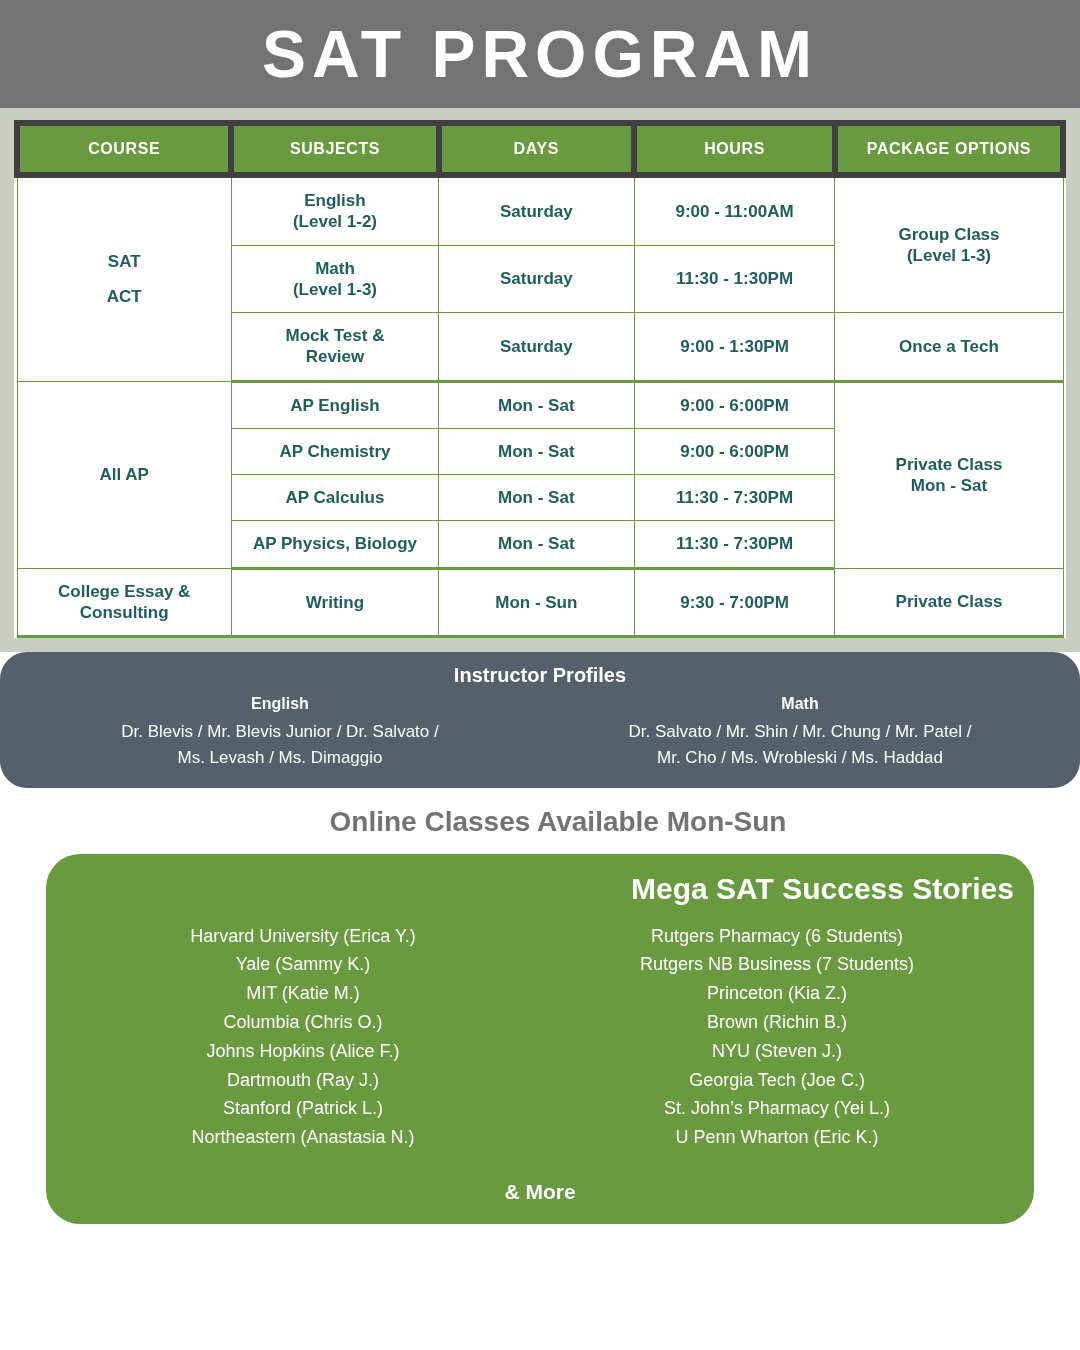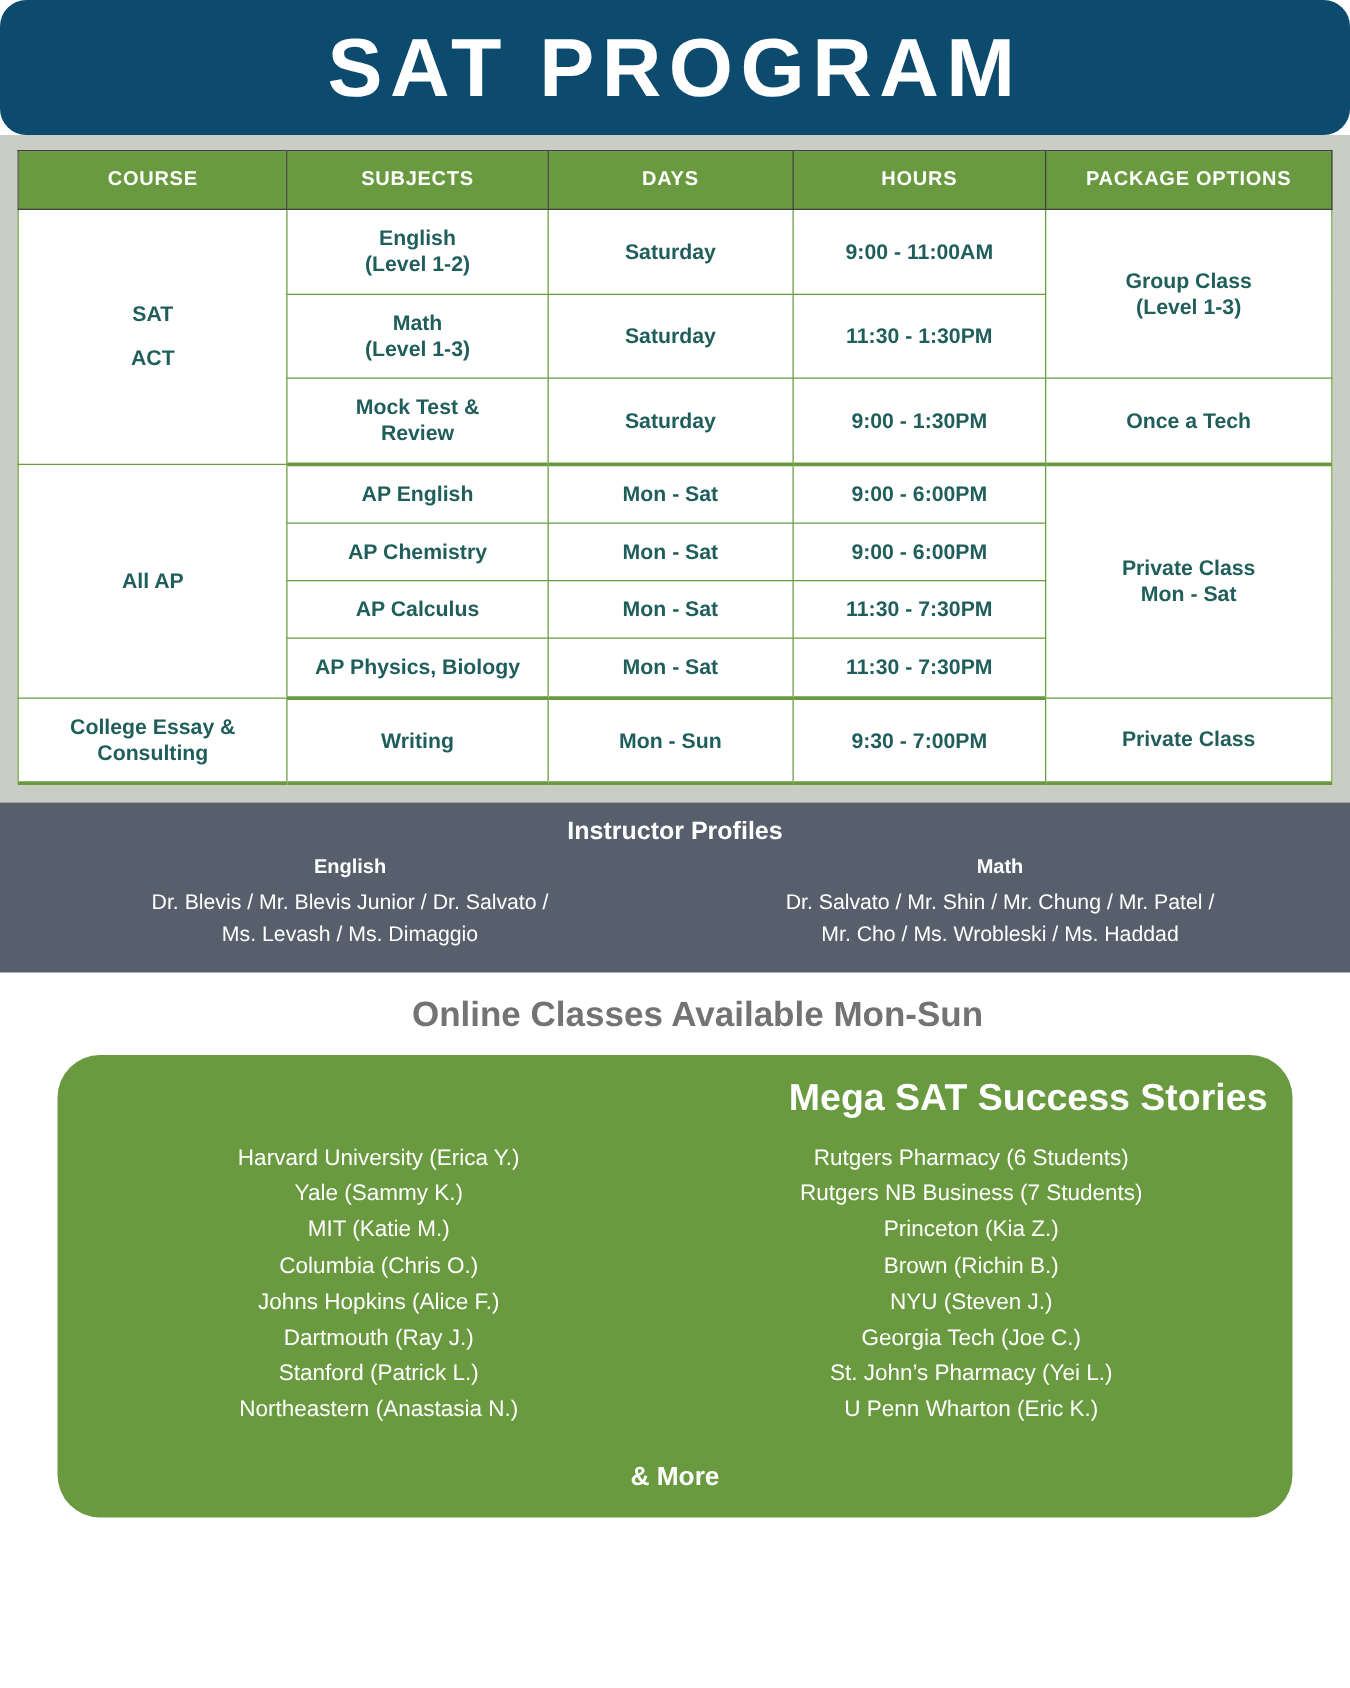--- a/index.html
+++ b/index.html
@@ -6,26 +6,25 @@
   html, body {
     width: 1080px; height: 1350px;
     font-family: "Liberation Sans", sans-serif;
     background: #ffffff;
     overflow: hidden;
   }
   .page { width: 1080px; height: 1350px; position: relative; }
 
   
   .header {
-    background: #0c4a6e;
+    background: #737373;
     height: 108px;
     display: flex;
     align-items: center;
     justify-content: center;
-    border-radius: 21px;
   }
   .header h1 {
     color: #ffffff;
     font-size: 66px;
     font-weight: bold;
     letter-spacing: 6px;
   }
 
   
   .table-wrap {
@@ -39,21 +38,21 @@
     table-layout: fixed;
   }
   table.schedule th {
     background: #6a9a3f;
     color: #ffffff;
     font-size: 16px;
     font-weight: bold;
     letter-spacing: 0.6px;
     padding: 14px 4px;
     text-align: center;
-    border: 1px solid #404040;
+    border: 6px solid #404040;
   }
   table.schedule td {
     border: 1px solid #6a9a3f;
     text-align: center;
     color: #1f5e5a;
     font-size: 17px;
     font-weight: bold;
     padding: 12px 6px;
     line-height: 1.25;
     background: #ffffff;
@@ -68,20 +67,21 @@
   .col-package { width: 21.8%; }
 
   
   tr.group-end > td { border-bottom: 3px solid #6a9a3f; }
 
   
   .instructors {
     background: #565f6b;
     color: #ffffff;
     padding: 12px 20px 16px 20px;
+    border-radius: 27px;
   }
   .instructors .title {
     text-align: center;
     font-size: 20px;
     font-weight: bold;
     margin-bottom: 8px;
   }
   .inst-cols {
     display: flex;
   }

